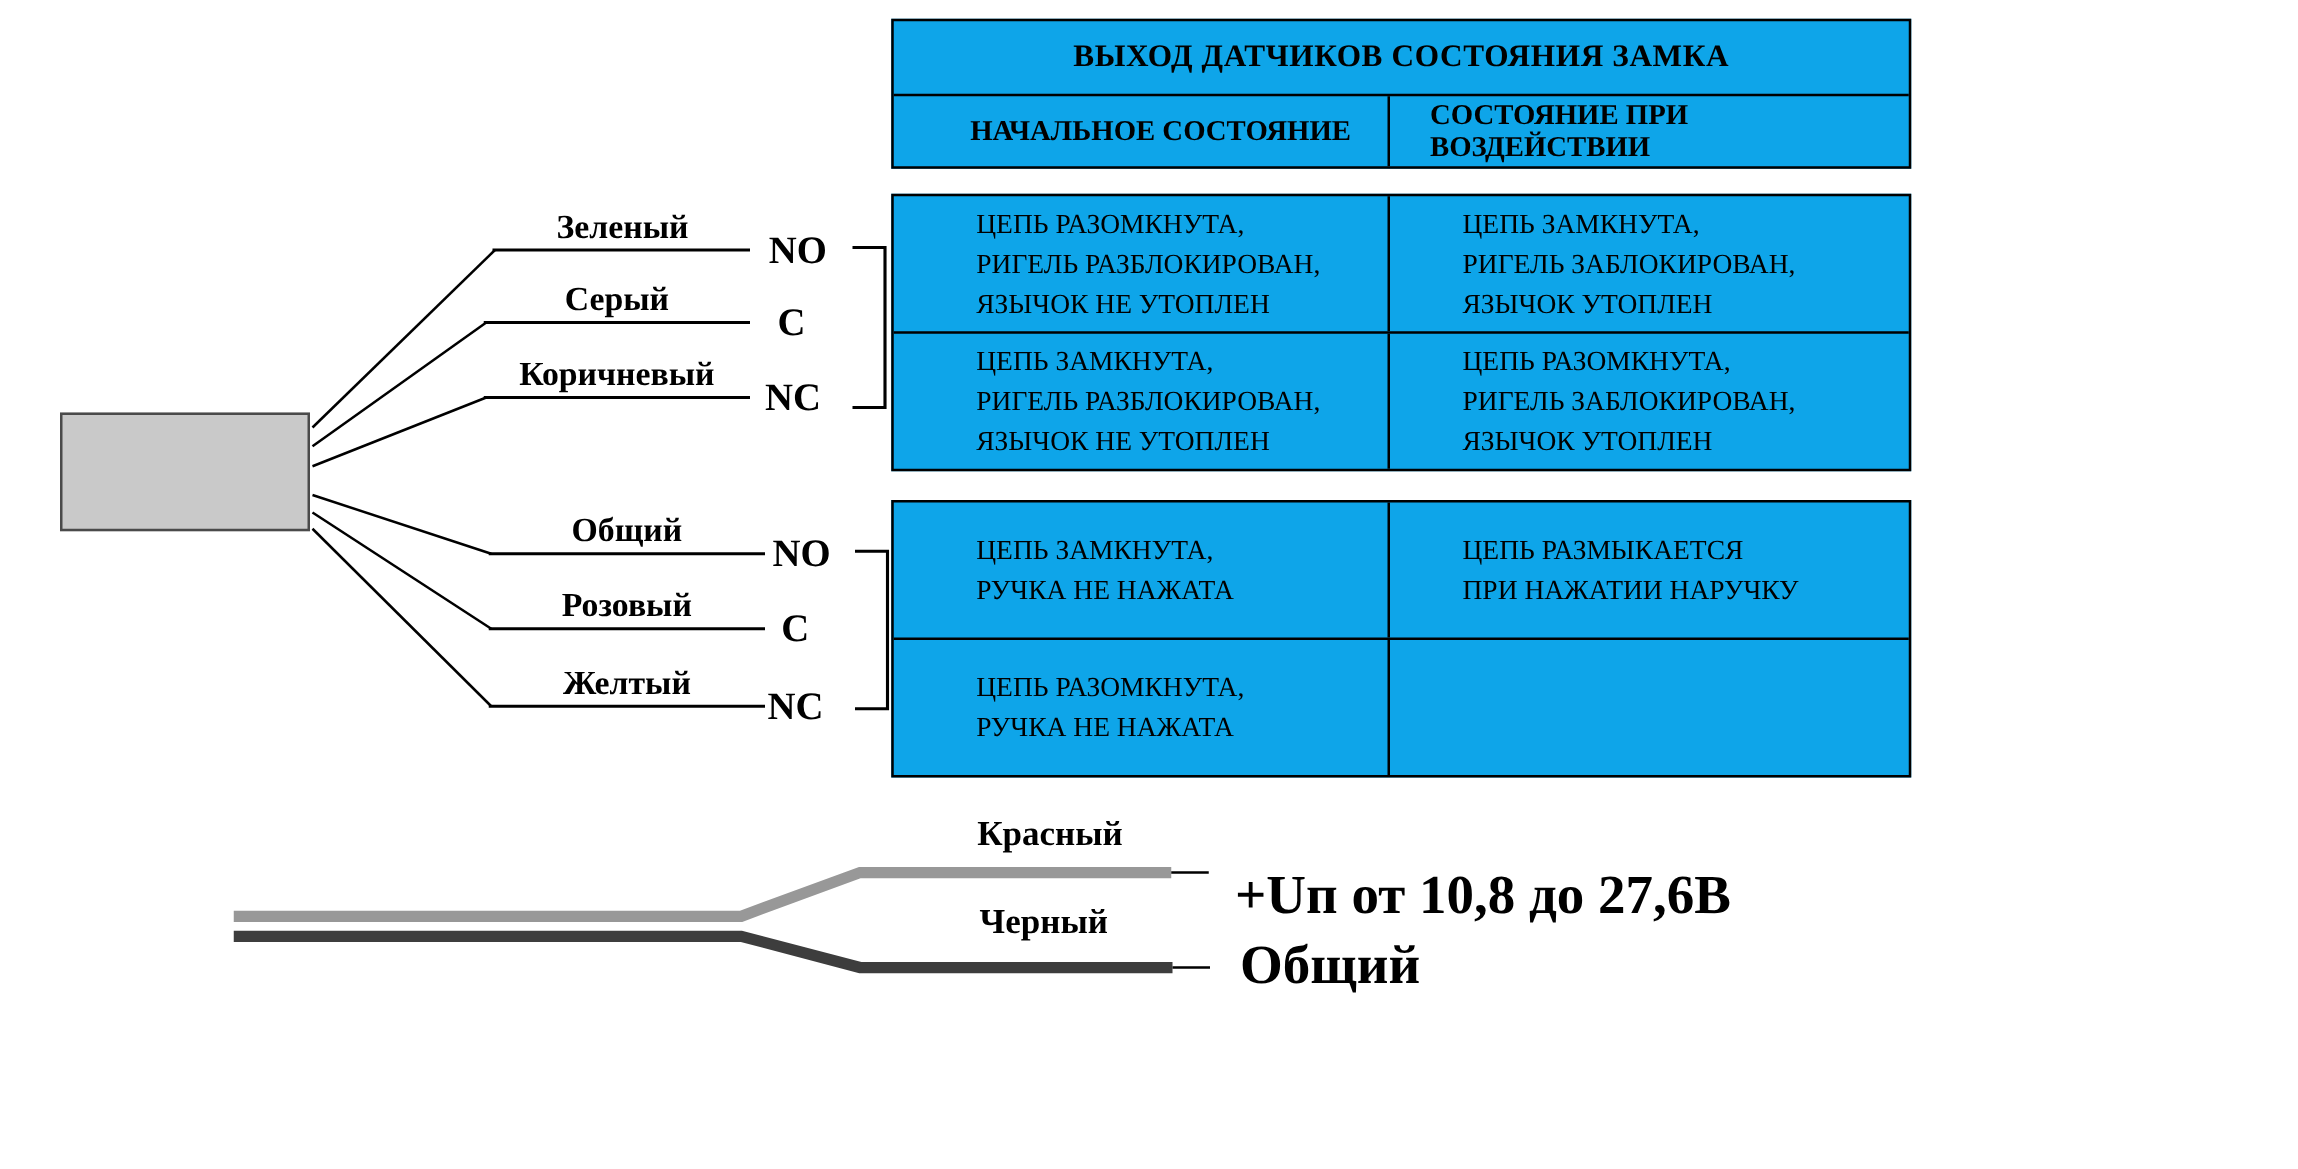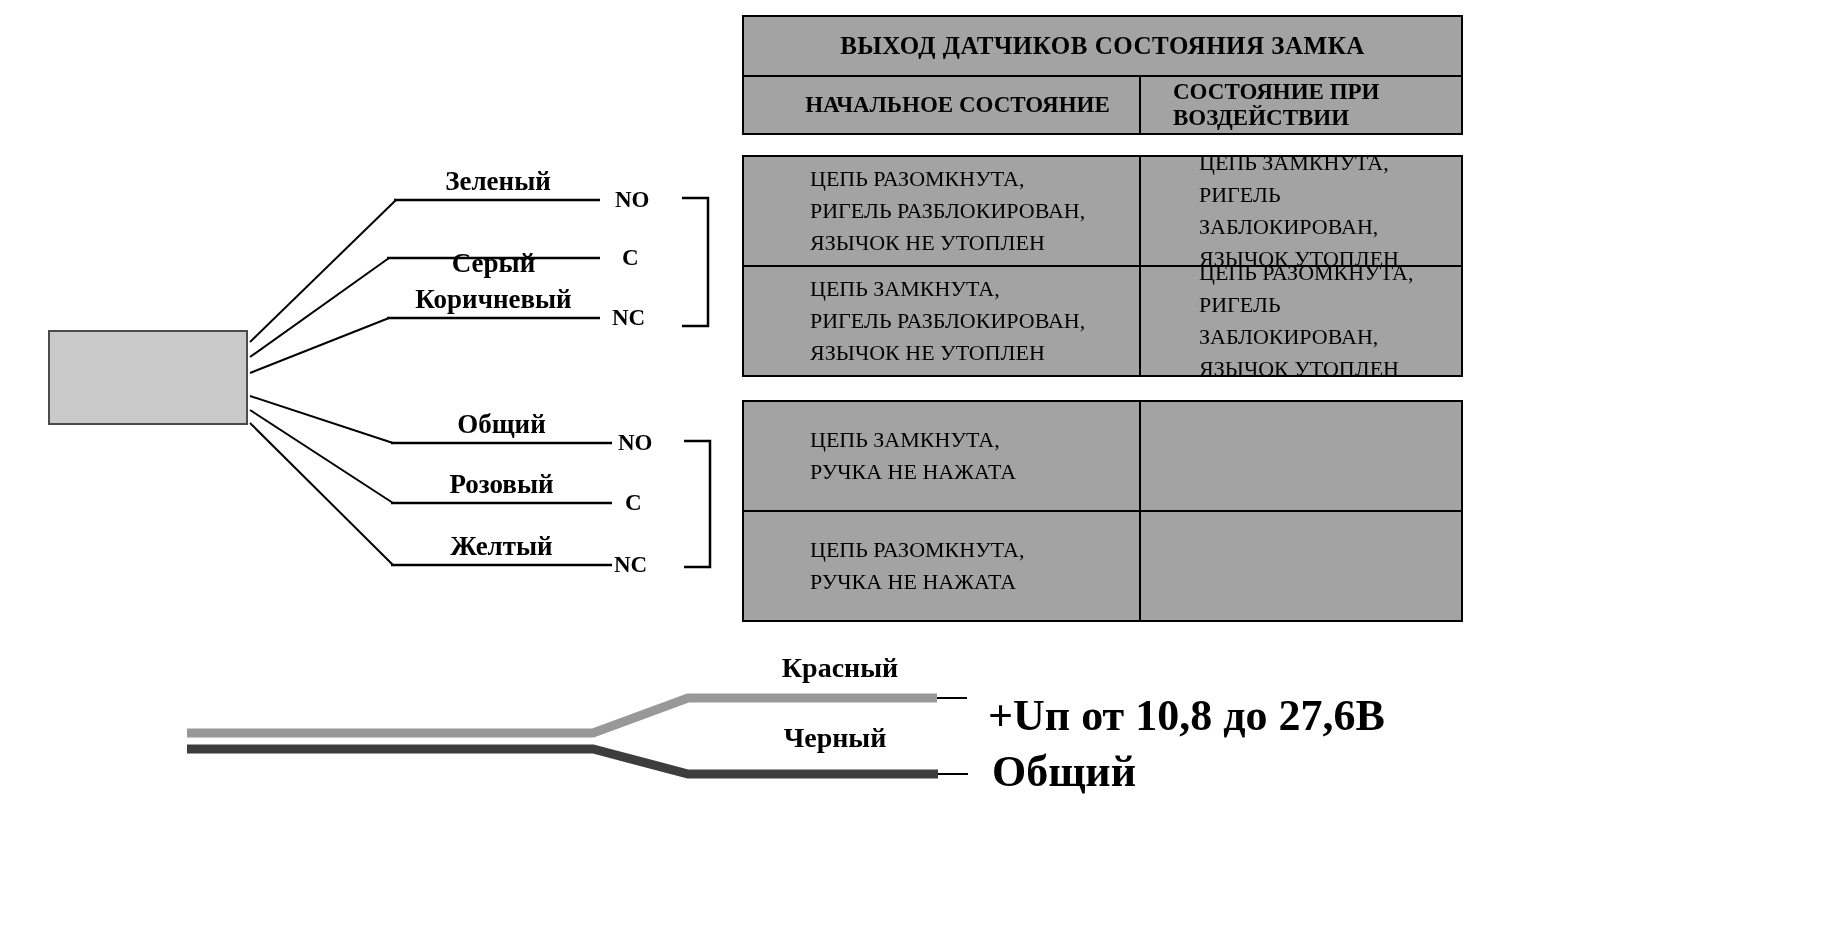--- a/index.html
+++ b/index.html
@@ -9,25 +9,25 @@
     font-family: "Liberation Serif", serif; overflow: hidden;
   }
   svg.wiring { position: absolute; left: 0; top: 0; }
 
   .device-box {
     position: absolute; left: 48px; top: 330px; width: 200px; height: 95px;
     background: #c9c9c9; border: 2px solid #4a4a4a; box-sizing: border-box;
   }
 
   .wire-label { position: absolute; font-weight: bold; font-size: 27px; text-align: center; }
-  .terminal { position: absolute; font-weight: bold; font-size: 23px; height: 40px; line-height: 40px; }
+  .terminal { position: absolute; font-weight: bold; font-size: 31px; height: 40px; line-height: 40px; }
 
   .tbl {
-    position: absolute; left: 742px; width: 721px;
-    border: 2px solid #000; box-sizing: border-box; background: #a3a3a3;
+    position: absolute; left: 713px; width: 816px;
+    border: 2px solid #000; box-sizing: border-box; background: #0ea5e9;
   }
   .tbl-head { top: 15px; height: 120px; }
   .t-title {
     height: 58px; border-bottom: 2px solid #000;
     display: flex; align-items: center; justify-content: center;
     font-weight: bold; font-size: 25px; letter-spacing: 0.5px;
   }
   .t-sub { display: flex; height: 56px; }
   .t-sub-cell { display: flex; align-items: center; justify-content: center; font-weight: bold; font-size: 23px; padding-left: 32px; }
   .col1 { width: 397px; border-right: 2px solid #000; box-sizing: border-box; }
@@ -74,21 +74,21 @@
 
     <polyline points="187,733 593,733 688,698 937,698" fill="none" stroke="#989898" stroke-width="9"></polyline>
     <polyline points="187,749 593,749 688,774 938,774" fill="none" stroke="#3d3d3d" stroke-width="9"></polyline>
     <line x1="937" y1="698" x2="967" y2="698" stroke="#000" stroke-width="2"></line>
     <line x1="938" y1="774" x2="968" y2="774" stroke="#000" stroke-width="2"></line>
   </svg>
 
   <div class="device-box"></div>
 
   <div class="wire-label" style="left:396px; top:166px; width:204px;">Зеленый</div>
-  <div class="wire-label" style="left:387px; top:224px; width:213px;margin-top:24px;">Серый</div>
+  <div class="wire-label" style="left:387px; top:224px; width:213px;">Серый</div>
   <div class="wire-label" style="left:387px; top:284px; width:213px;">Коричневый</div>
 
   <div class="wire-label" style="left:391px; top:409px; width:221px;">Общий</div>
   <div class="wire-label" style="left:391px; top:469px; width:221px;">Розовый</div>
   <div class="wire-label" style="left:391px; top:531px; width:221px;">Желтый</div>
 
   <div class="terminal" style="left:615px; top:180px;">NO</div>
   <div class="terminal" style="left:622px; top:238px;">C</div>
   <div class="terminal" style="left:612px; top:298px;">NC</div>
 
@@ -120,20 +120,22 @@
       <div class="t-cell col2">ЦЕПЬ РАЗОМКНУТА,
 РИГЕЛЬ ЗАБЛОКИРОВАН,
 ЯЗЫЧОК УТОПЛЕН</div>
     </div>
   </div>
 
   <div class="tbl t-block2">
     <div class="t-row">
       <div class="t-cell col1">ЦЕПЬ ЗАМКНУТА,
 РУЧКА НЕ НАЖАТА</div>
+      <div class="t-cell col2">ЦЕПЬ РАЗМЫКАЕТСЯ
+ПРИ НАЖАТИИ НАРУЧКУ</div>
     </div>
     <div class="t-row second">
       <div class="t-cell col1">ЦЕПЬ РАЗОМКНУТА,
 РУЧКА НЕ НАЖАТА</div>
     </div>
   </div>
 
   <div class="power-label" style="left:735px; top:652px; width:210px;">Красный</div>
   <div class="power-label" style="left:735px; top:722px; width:200px;">Черный</div>
   <div class="power-text" style="left:988px; top:666px;margin-top:24px;">+Uп от 10,8 до 27,6В</div>

